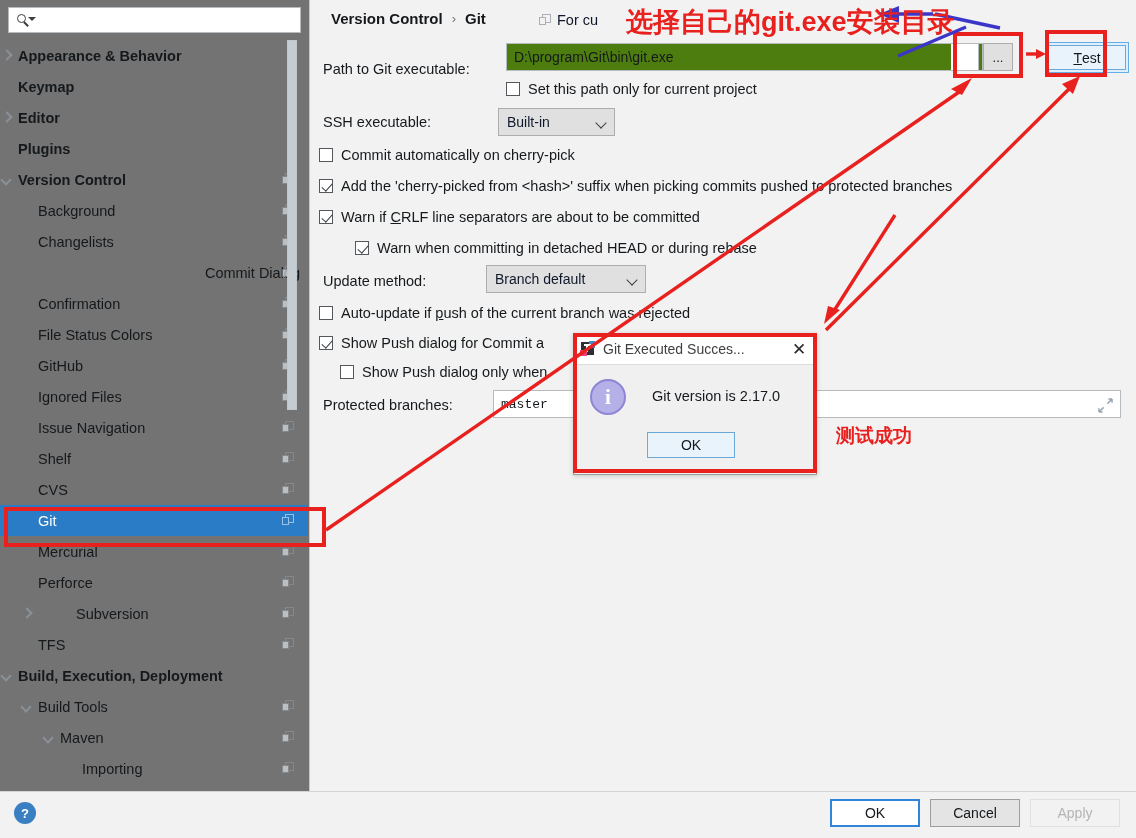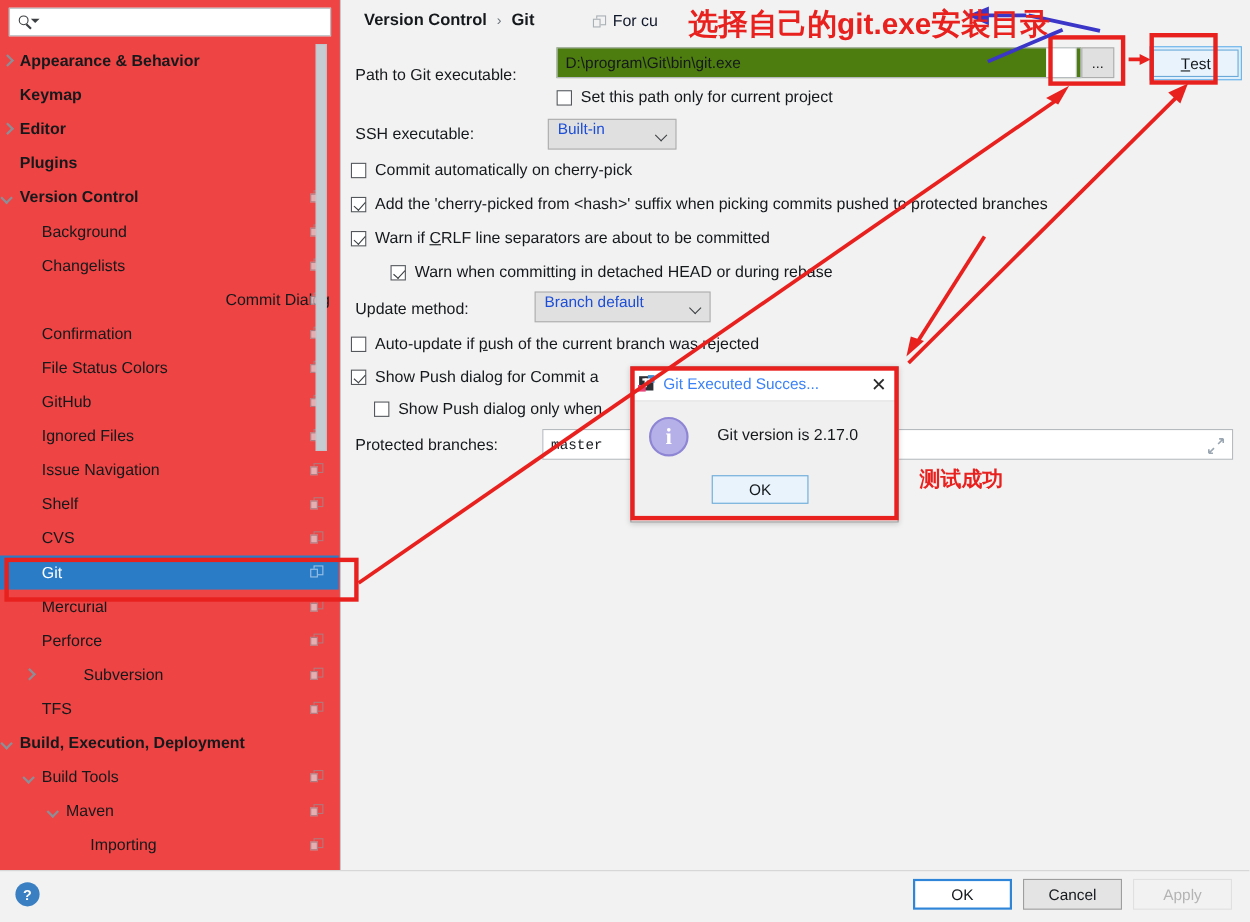--- a/index.html
+++ b/index.html
@@ -11,21 +11,21 @@
     font-size: 14px;
     color: #1a1a1a;
     background: #f2f2f2;
   }
   #root { position: relative; width: 1136px; height: 838px; }
 
   
   #sidebar {
     position: absolute; left: 0; top: 0;
     width: 310px; height: 791px;
-    background: #ef4444;
+    background: #737373;
     border-right: 1px solid #c3c8cc;
     overflow: hidden;
   }
   #search-wrap {
     position: absolute; left: 8px; top: 7px;
     width: 293px; height: 26px;
     background: #ffffff;
     border: 1px solid #b6bbbf;
     display: flex; align-items: center;
   }
@@ -163,22 +163,22 @@
   .cbox.checked::after {
     content:''; position:absolute; left:3.5px; top:0.5px;
     width:5px; height:9px; border-right:1.6px solid #3c4043; border-bottom:1.6px solid #3c4043;
     transform: rotate(42deg);
   }
   .cb-text { font-size:14.5px; color:#15191c; }
   .cb-text u { text-decoration: underline; }
 
   .combo {
     position:absolute; background:#e0e0e0; border:1px solid #adadad;
-    height:28px; display:flex; padding:0 8px;
-    font-size:14px; color:#1d4ed8; cursor:default;
+    height:28px; display:flex; align-items:center; padding:0 8px;
+    font-size:14px; color:#0f172a; cursor:default;
   }
   .combo .chev {
     position:absolute; right:9px; top:10px; width:8px; height:8px;
     border-right:1.6px solid #3c4043; border-bottom:1.6px solid #3c4043;
     transform: rotate(45deg);
   }
 
   #branches-label { position:absolute; left:12px; top:397px; }
   #branches-field {
     position:absolute; left:182px; top:390px; width:628px; height:28px;
@@ -200,21 +200,21 @@
     display:flex; align-items:center; padding:0 6px;
   }
   #ij-icon {
     width:16px; height:16px; margin-right:7px; position:relative; flex:0 0 16px;
   }
   #ij-icon .sq1 { position:absolute; left:1px; top:1px; width:13px; height:13px; background:#2d2f34; }
   #ij-icon .sq2 { position:absolute; left:0px; top:9px; width:7px; height:6px; background:#e8437a; }
   #ij-icon .sq3 { position:absolute; left:9px; top:0px; width:6px; height:7px; background:#3d8fd1; }
   #ij-icon .bar { position:absolute; left:4px; top:3px; width:7px; height:2px; background:#ffffff; }
   #ij-icon .bar2 { position:absolute; left:6px; top:3px; width:2px; height:8px; background:#ffffff; }
-  #dialog-title { font-size:14px; color:#3b82f6; flex:1; }
+  #dialog-title { font-size:14px; color:#404040; flex:1; }
   #dialog-close {
     width:22px; height:22px; display:flex; align-items:center; justify-content:center;
     font-size:17px; color:#2b2b2b; cursor:default;
   }
   #dialog-info-icon {
     position:absolute; left:16px; top:45px; width:36px; height:36px;
     border-radius:50%; background:#b6b0e8; border:2px solid #8e86d4;
     display:flex; align-items:center; justify-content:center;
     color:#ffffff; font-size:21px; font-family:"Liberation Serif", serif; font-weight:bold;
   }

